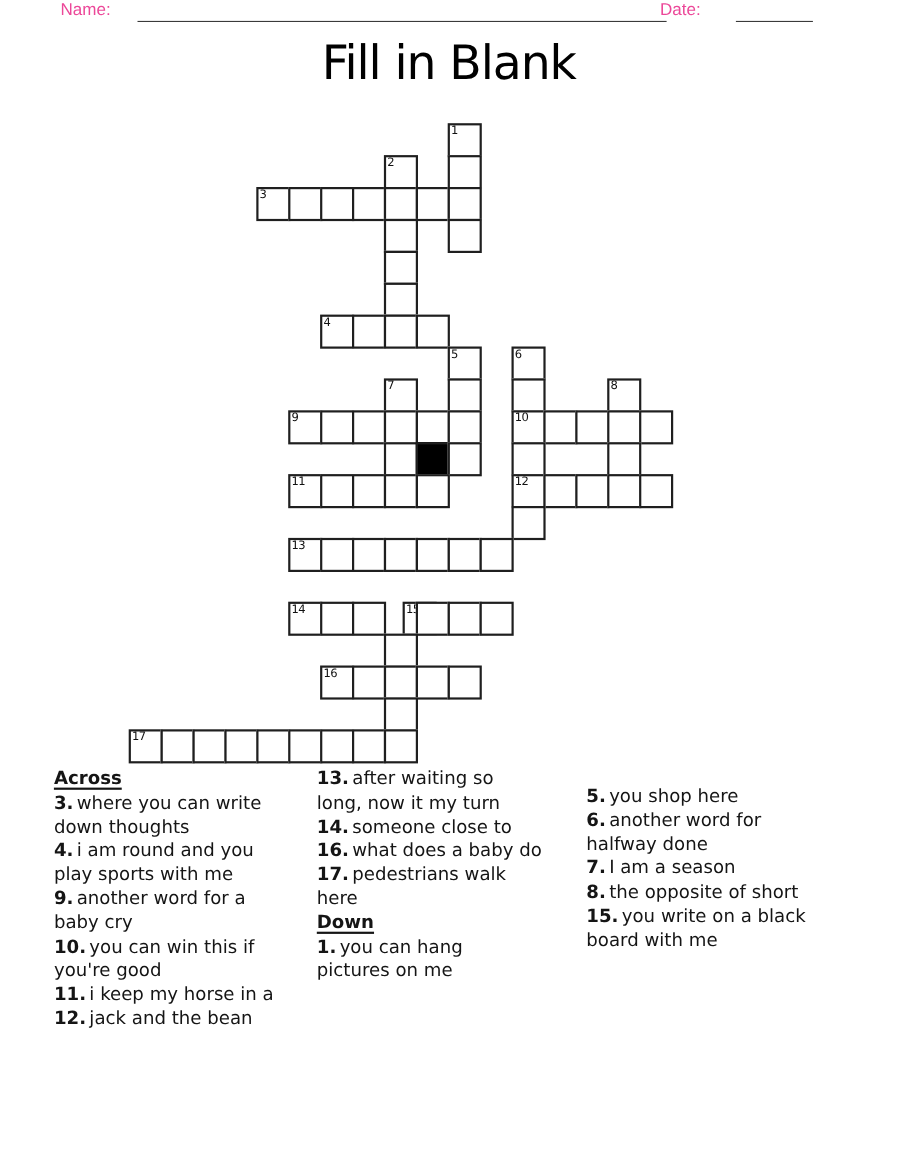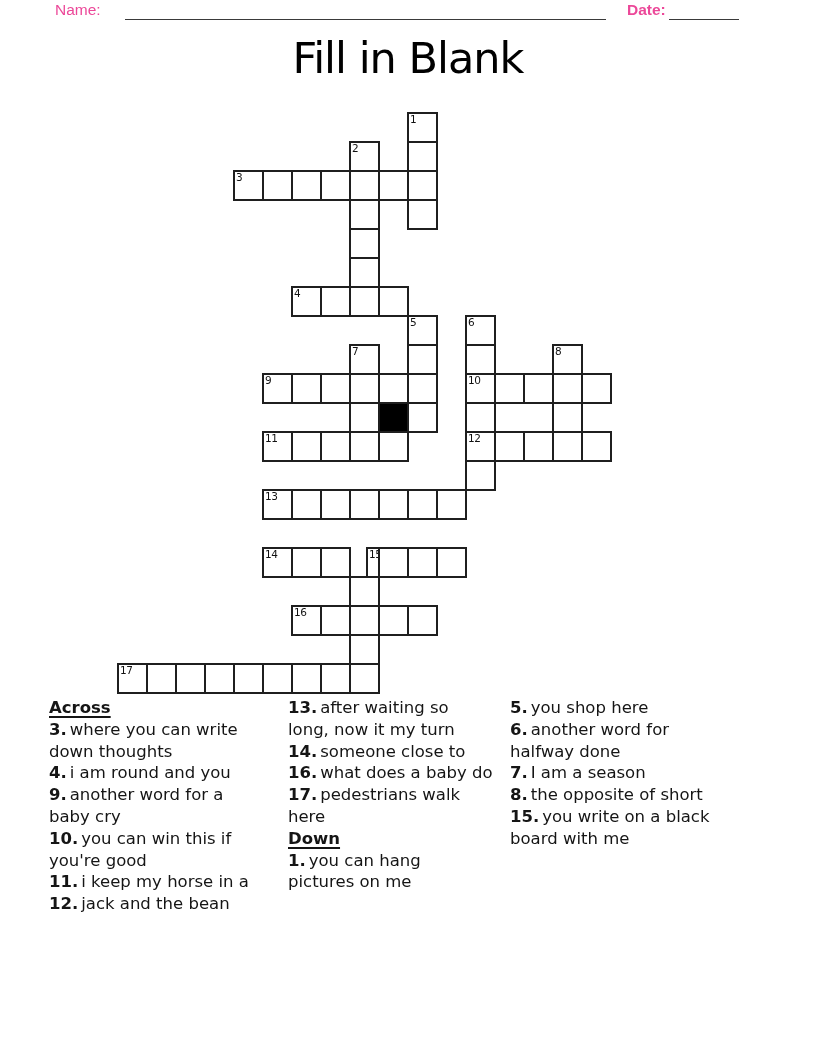--- a/index.html
+++ b/index.html
@@ -18,21 +18,21 @@
     position:absolute; top:1px;
     font-family:"Liberation Sans", sans-serif;
     font-size:15.5px; color:#ec4899;
   }
   .hdr-line {
     position:absolute; top:3px; height:16px;
     border-bottom:1.5px solid #3a3a3a;
   }
   #name-label { left:55px; }
   #name-line  { left:125px; width:481px; }
-  #date-label { left:627px;font-weight:bold; }
+  #date-label { left:600px; }
   #date-line  { left:669px; width:70px; }
 
   
   .title {
     position:absolute; top:33px; left:0; width:816px;
     margin:0; text-align:center;
     font-size:43px; font-weight:normal;
     letter-spacing:-1px; color:#000;
   }
 
@@ -198,20 +198,21 @@
 
   <div>
       <div class="clue-col" style="left: 49px;">
         <div class="clue-header">Across</div>
         <div class="clue">
           <div class="clue-line"><span class="clue-num">3.</span>where you can write</div>
           <div class="clue-line">down thoughts</div>
         </div>
         <div class="clue">
           <div class="clue-line"><span class="clue-num">4.</span>i am round and you</div>
+          <div class="clue-line">play sports with me</div>
         </div>
         <div class="clue">
           <div class="clue-line"><span class="clue-num">9.</span>another word for a</div>
           <div class="clue-line">baby cry</div>
         </div>
         <div class="clue">
           <div class="clue-line"><span class="clue-num">10.</span>you can win this if</div>
           <div class="clue-line">you're good</div>
         </div>
         <div class="clue">
@@ -235,21 +236,21 @@
         <div class="clue">
           <div class="clue-line"><span class="clue-num">17.</span>pedestrians walk</div>
           <div class="clue-line">here</div>
         </div>
         <div class="clue-header">Down</div>
         <div class="clue">
           <div class="clue-line"><span class="clue-num">1.</span>you can hang</div>
           <div class="clue-line">pictures on me</div>
         </div>
       </div>
-      <div class="clue-col" style="left: 510px;">
+      <div class="clue-col" style="left: 533px; margin-top: 16px;">
         <div class="clue">
           <div class="clue-line"><span class="clue-num">5.</span>you shop here</div>
         </div>
         <div class="clue">
           <div class="clue-line"><span class="clue-num">6.</span>another word for</div>
           <div class="clue-line">halfway done</div>
         </div>
         <div class="clue">
           <div class="clue-line"><span class="clue-num">7.</span>I am a season</div>
         </div>

